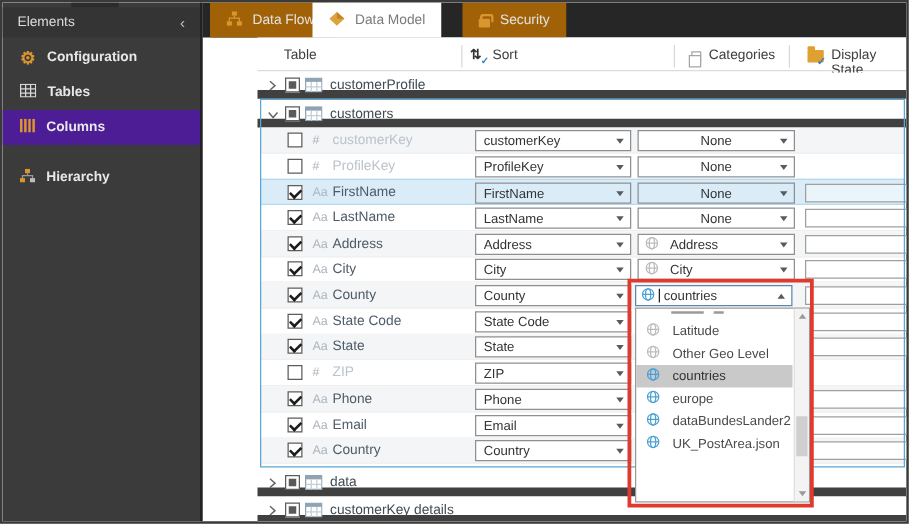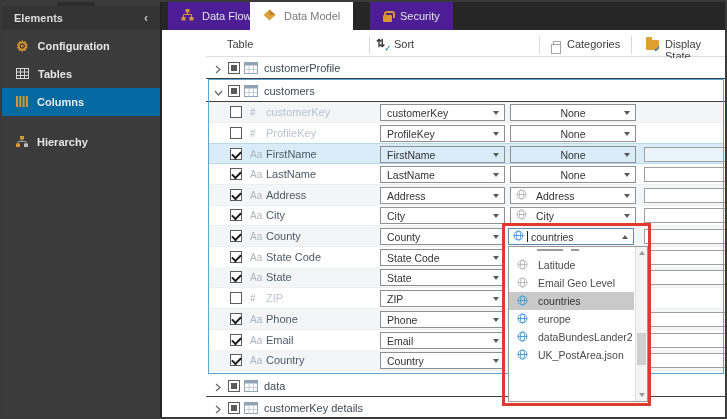--- a/index.html
+++ b/index.html
@@ -2,48 +2,48 @@
 <html><head>
 <meta charset="utf-8">
 <style>
   * { margin:0; padding:0; box-sizing:border-box; }
   body { font-family:"Liberation Sans", sans-serif; background:#888; }
   .app { position:relative; width:727px; height:419px; background:#fff; border:2px solid #3a3a3a; overflow:hidden; }
 
   
   .sidebar { position:absolute; left:0; top:0; width:160px; height:100%; background:#3b3b3b; border-right:2px solid #222; }
   .sb-artifact { position:absolute; left:55px; top:0; width:38px; height:4px; background:#2c2c2c; }
-  .sb-header { position:absolute; left:0; top:4px; width:100%; height:24px; background:#343434; color:#dcdcdc; font-size:11px; font-weight:bold; line-height:24px; padding:0 12px; }
+  .sb-header { position:absolute; left:0; top:4px; width:100%; height:24px; background:#343434; color:#dcdcdc; font-size:11px; font-weight:normal; line-height:24px; padding:0 12px; }
   .sb-collapse { position:absolute; right:12px; top:0; color:#c0c0c0; font-size:12px; cursor:default; }
   .sb-item { position:absolute; left:0; width:100%; height:28px; display:flex; align-items:center; gap:9px; padding-left:14px; color:#e8e8e8; font-size:11px; font-weight:bold; }
-  .sb-item.sel { background:#0369a1; }
+  .sb-item.sel { background:#4c1d95; }
   .gear { color:#d9952e; font-size:14px; line-height:1; }
   .ico { display:inline-block; }
 
   
   .tabbar { position:absolute; left:160px; top:0; right:0; height:28px; background:#262626; }
-  .tab { position:absolute; top:0; height:28px; display:flex; align-items:center; gap:8px; padding:0 13px; font-size:11px; color:#e3e3e3; background:#4c1d95; }
+  .tab { position:absolute; top:0; height:28px; display:flex; align-items:center; gap:8px; padding:0 13px; font-size:11px; color:#e3e3e3; background:#a16207; }
   .tab.active { background:#ffffff; color:#7a7a7a; }
   .lock { position:relative; width:9px; height:7px; background:#d9952e; border-radius:1px; margin-top:4px; }
   .lock::before { content:""; position:absolute; top:-4px; left:1px; width:7px; height:5px; border:2px solid #d9952e; border-bottom:none; border-radius:3px 3px 0 0; }
 
   
   .main { position:absolute; left:160px; top:28px; right:0; bottom:0; background:#fff; font-size:11px; color:#3d3d3d;margin-left:44px; }
   .hdr { position:absolute; top:4px; left:0; right:0; height:23px; border-bottom:1px solid #dcdcdc; }
   .hdr-label { position:absolute; top:4px; font-size:11px; color:#3d3d3d; }
   .hdr-div { position:absolute; top:2px; width:1px; height:18px; background:#d9d9d9; }
   .sort-glyph { position:absolute; font-size:11px; font-weight:bold; color:#333; }
   .blue-check { position:absolute; right:-6px; bottom:-3px; font-style:normal; font-size:8px; color:#2f80c3; font-weight:bold; }
   .cat-ic { position:absolute; width:8px; height:8px; border:1px solid #a5a5a5; background:#fff; }
   .cat-ic::before { content:""; position:absolute; left:-3px; top:2px; width:8px; height:8px; border:1px solid #a5a5a5; background:#fff; }
   .folder { position:absolute; width:13px; height:10px; background:#e0a030; border-radius:1px; }
   .folder::before { content:""; position:absolute; top:-3px; left:0; width:6px; height:3px; background:#e0a030; border-radius:1px 1px 0 0; }
   .folder::after { content:"✓"; position:absolute; right:-2px; bottom:-4px; font-size:9px; font-weight:bold; color:#2f80c3; }
 
-  .trow { position:absolute; left:0; right:0; height:21px; border-bottom:1px solid #404040; background:#fff; }
+  .trow { position:absolute; left:0; right:0; height:21px; border-bottom:7px solid #404040; background:#fff; }
   .crow { position:absolute; left:2px; right:1px; height:21px; border-bottom:1px solid #efefef; }
   .crow.stripe { background:#f3f5f6; }
   .crow.selrow { background:#d9ecf8; border-top:1px solid #b5d9ef; border-bottom:1px solid #b5d9ef; }
   .chev { position:absolute; left:8px; top:6px; }
   .cb { position:absolute; left:22px; top:4px; width:12px; height:12px; background:#fff; border:1px solid #5c5c5c; }
   .cb.indet::after { content:""; position:absolute; left:2px; top:2px; width:6px; height:6px; background:#5a5a5a; }
   .cb.checked::after { content:""; position:absolute; left:1px; top:2px; width:7px; height:4px; border-left:2px solid #1c1c1c; border-bottom:2px solid #1c1c1c; transform:rotate(-45deg); }
   .tbl-ic { position:absolute; left:38px; top:4px; }
   .tname { position:absolute; left:58px; top:0; line-height:21px; color:#3f4a54; }
   .tglyph { position:absolute; left:42px; top:0; line-height:21px; font-size:10px; color:#adb5bd; }
@@ -429,21 +429,21 @@
               <line x1="1" y1="5.5" x2="10" y2="5.5" stroke="#bcbcbc"></line>
             </svg></span>
         <span>Latitude</span>
       </div>
       <div class="dd-item">
         <span><svg width="11" height="11">
               <circle cx="5.5" cy="5.5" r="4.5" fill="none" stroke="#bcbcbc"></circle>
               <ellipse cx="5.5" cy="5.5" rx="2.1" ry="4.5" fill="none" stroke="#bcbcbc"></ellipse>
               <line x1="1" y1="5.5" x2="10" y2="5.5" stroke="#bcbcbc"></line>
             </svg></span>
-        <span>Email Geo Level</span>
+        <span>Other Geo Level</span>
       </div>
       <div class="dd-item hl">
         <span><svg width="11" height="11">
               <circle cx="5.5" cy="5.5" r="4.5" fill="none" stroke="#4aa0d5"></circle>
               <ellipse cx="5.5" cy="5.5" rx="2.1" ry="4.5" fill="none" stroke="#4aa0d5"></ellipse>
               <line x1="1" y1="5.5" x2="10" y2="5.5" stroke="#4aa0d5"></line>
             </svg></span>
         <span>countries</span>
       </div>
       <div class="dd-item">

